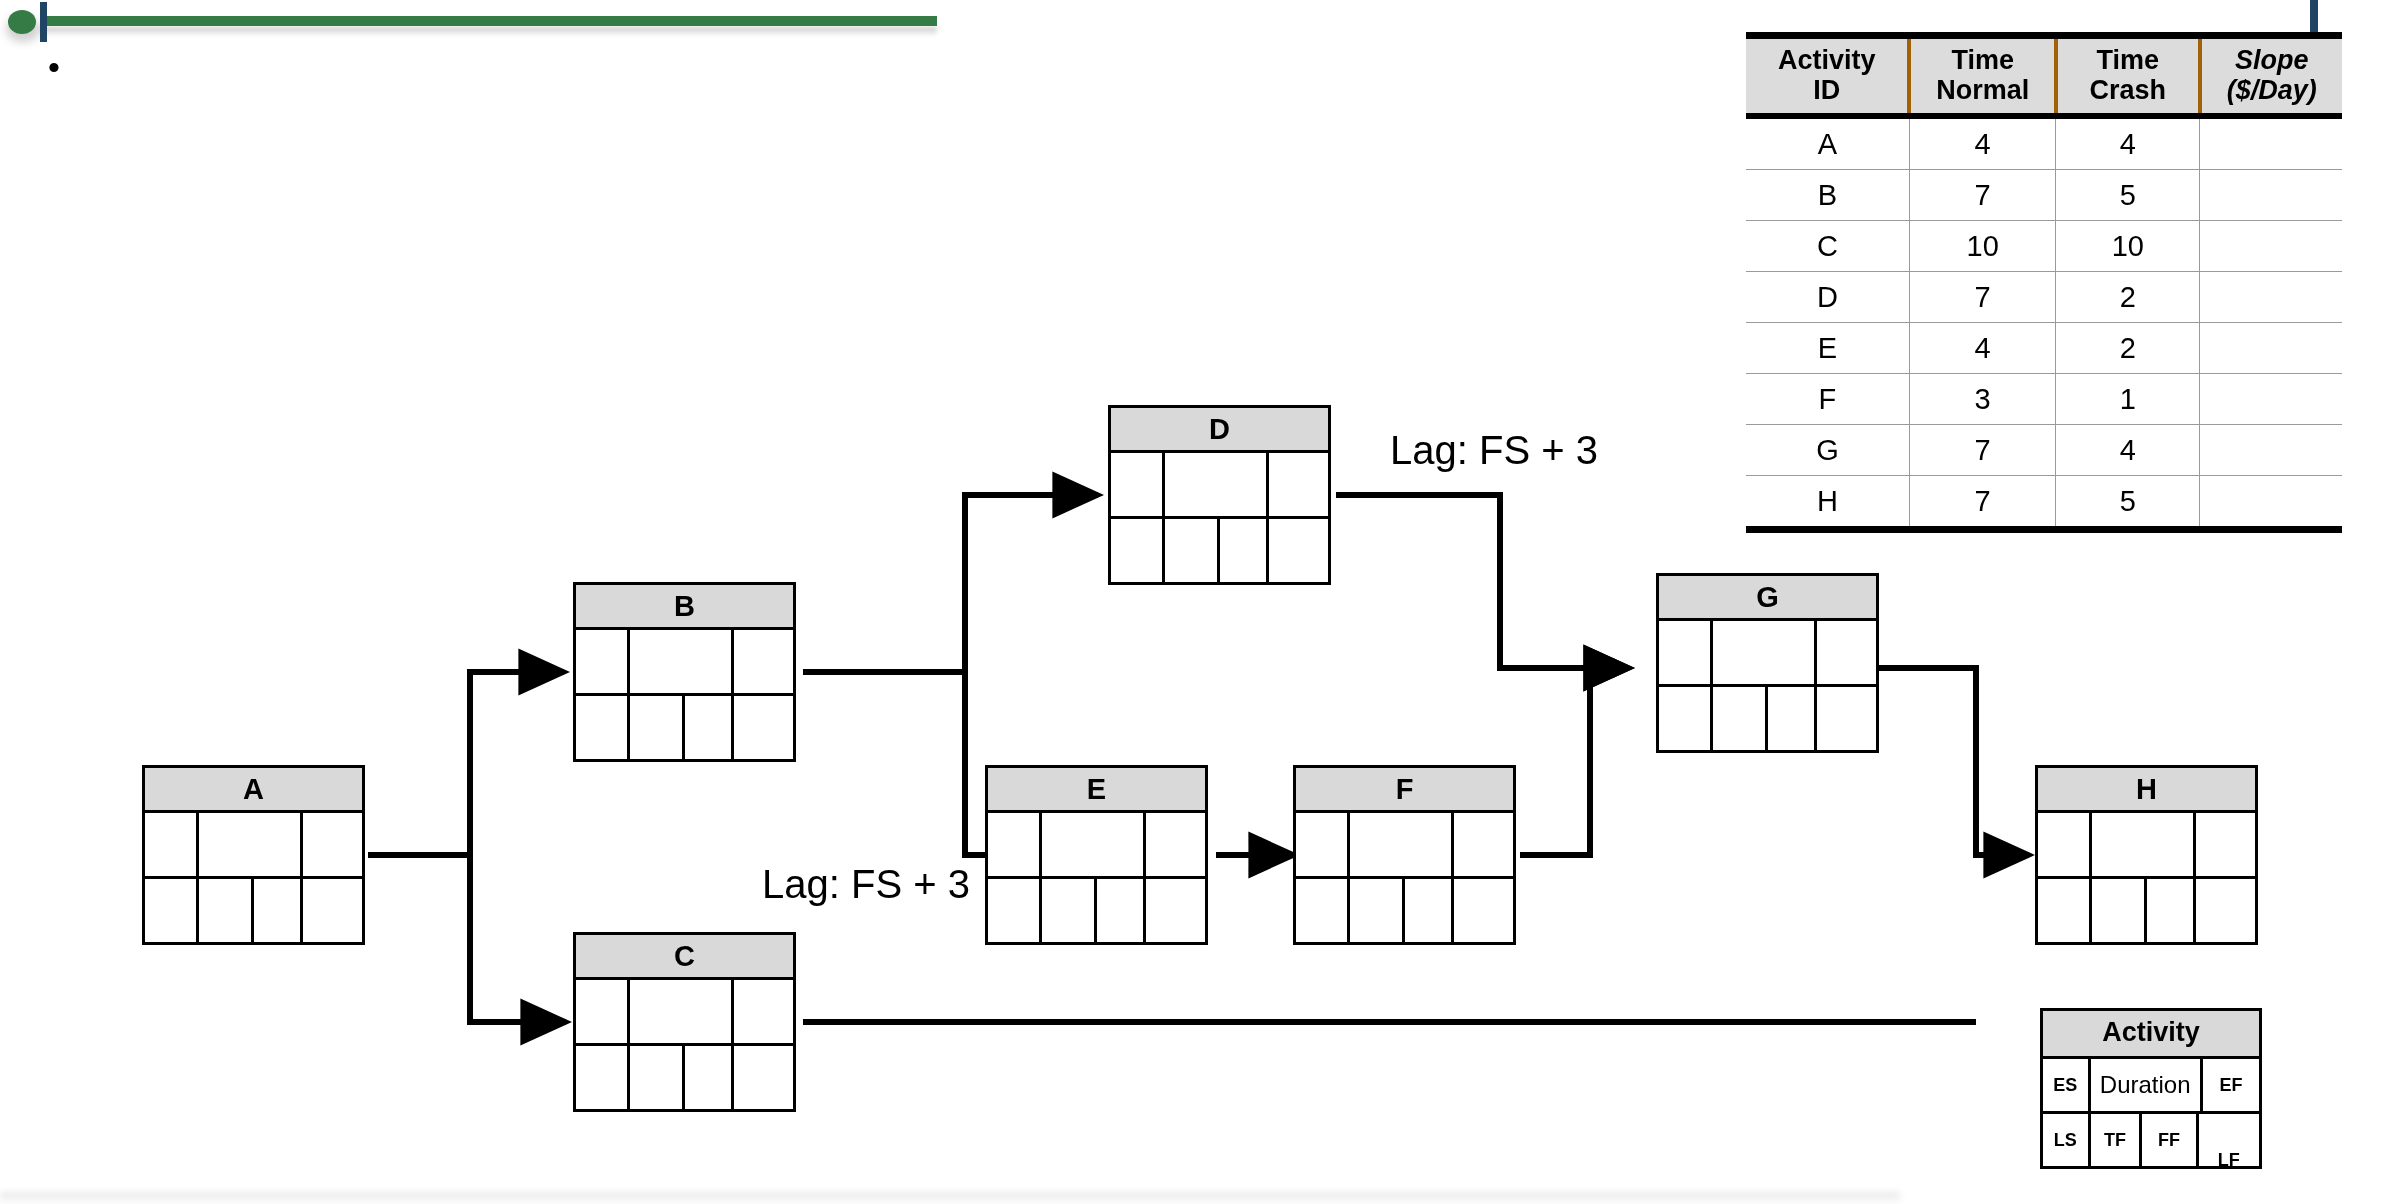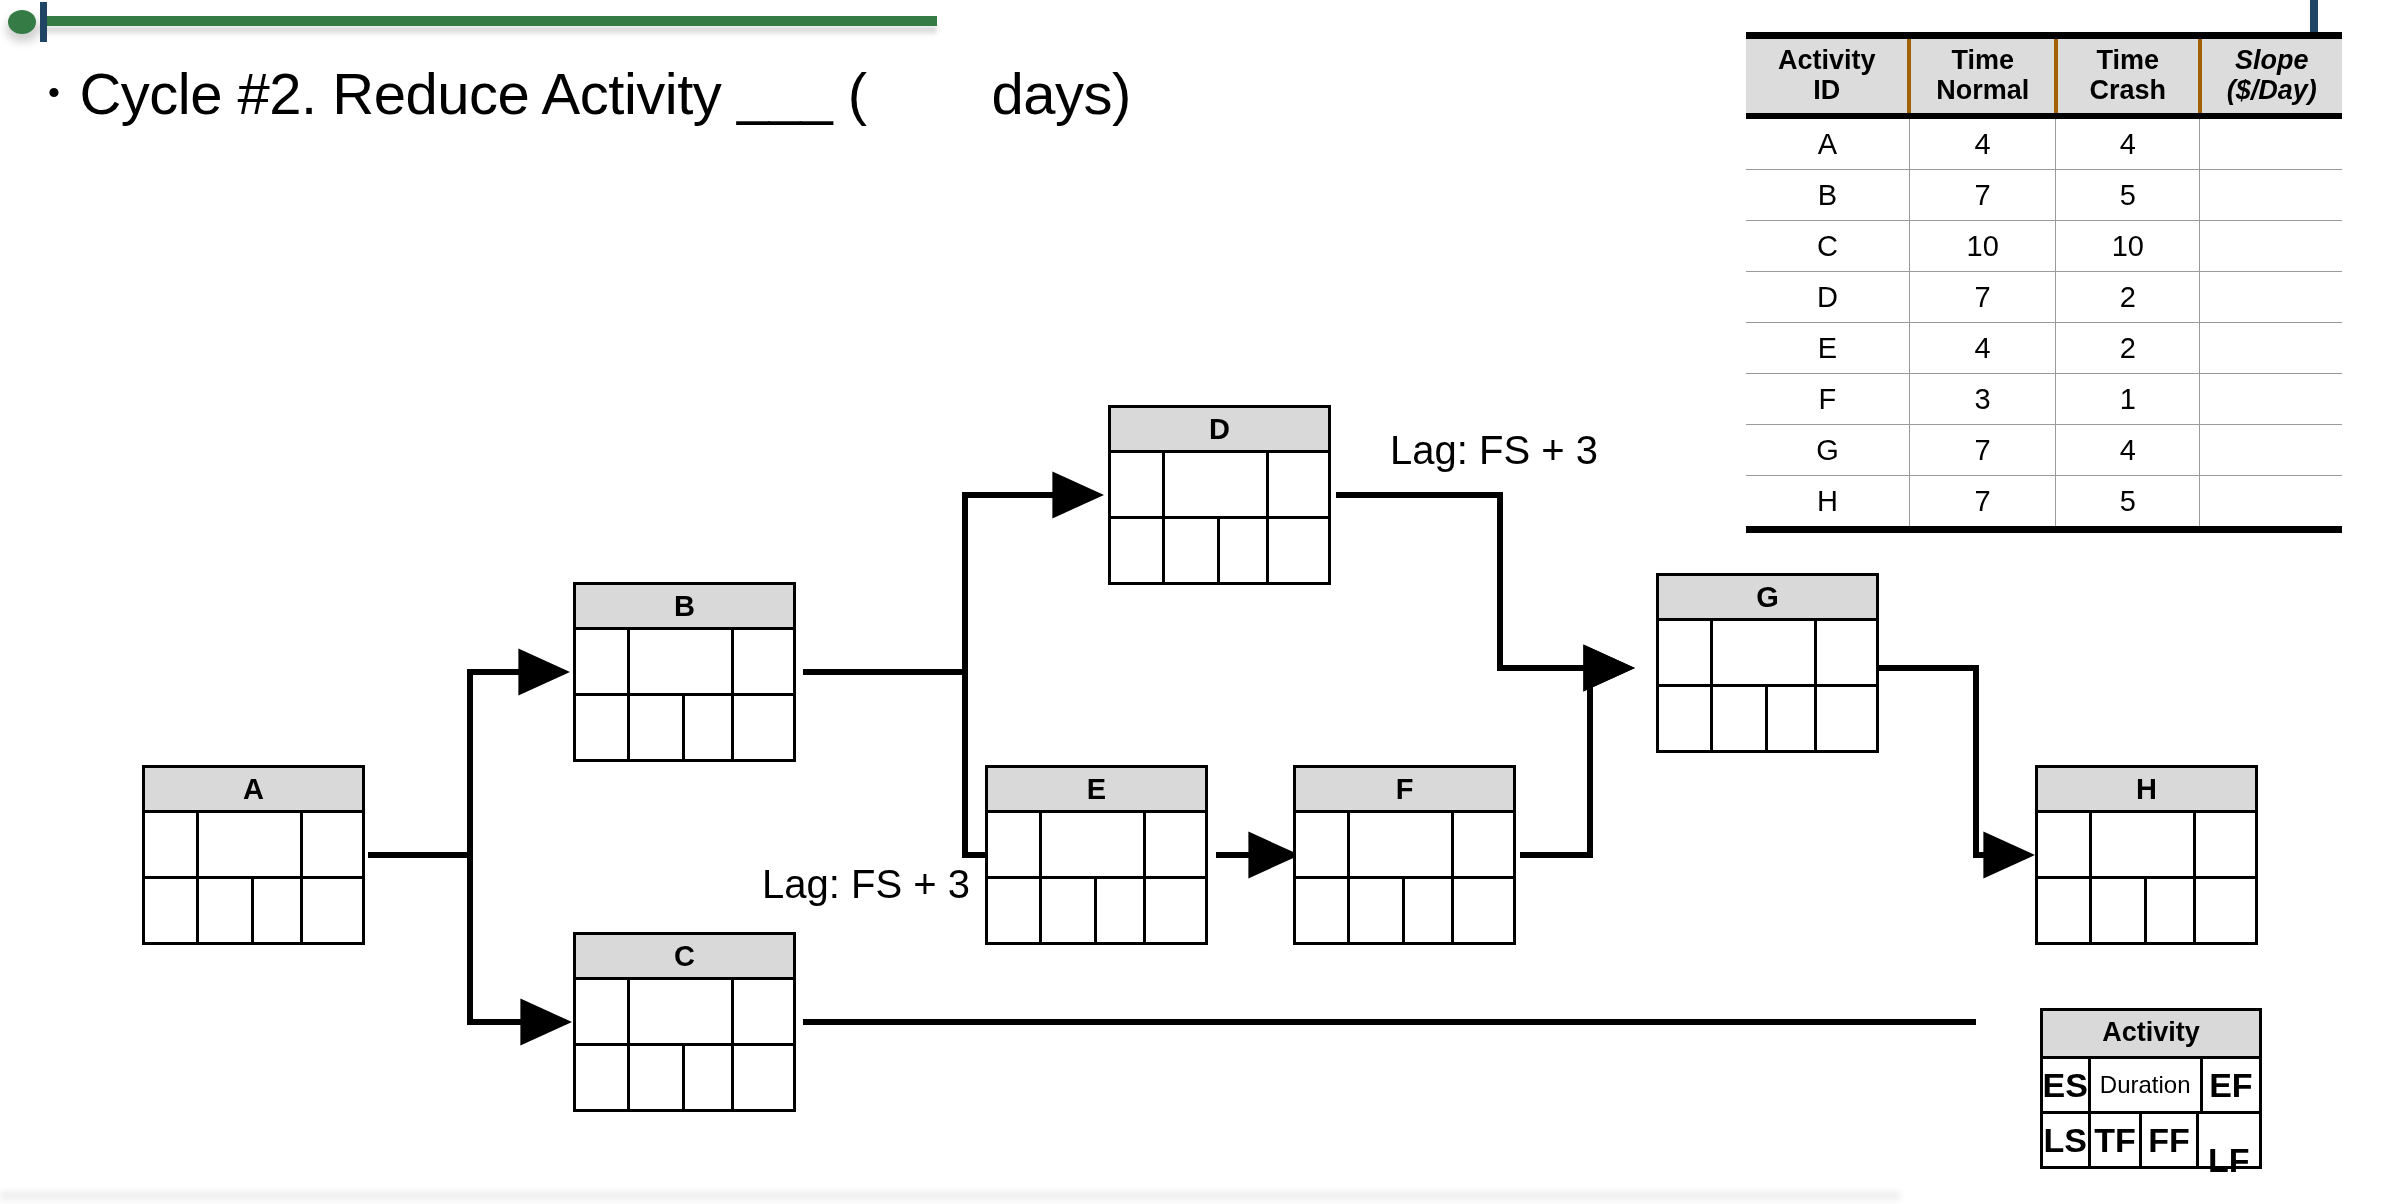--- a/index.html
+++ b/index.html
@@ -222,21 +222,21 @@
   .legend-row {
     display: flex;
     height: 52px;
   }
   .legend-row.r1 { border-bottom: 3px solid #000; }
   .legend-cell {
     border-right: 3px solid #000;
     display: flex;
     align-items: center;
     justify-content: center;
-    font-size: 34px;
+    font-size: 18px;
     font-weight: bold;
     box-sizing: border-box;
   }
   .legend-cell:last-child { border-right: none; }
   .legend-cell.duration {
     font-weight: normal;
     font-size: 24px;
   }
   .lg-es { width: 22%; }
   .lg-dur { width: 52%; }
@@ -254,21 +254,20 @@
   <div class="deco-green-dot-shadow"></div>
   <div class="deco-green-line-shadow"></div>
   <div class="deco-green-line"></div>
   <div class="deco-green-dot"></div>
   <div class="deco-blue-tick"></div>
   <div class="deco-blue-tick-right"></div>
   <div class="deco-bottom-shadow"></div>
 
   <div class="title-line">
     <span class="title-bullet">•</span>
-    <span>Cycle #2. Reduce Activity ___ (        days)</span>
   </div>
 
   <table class="crash-table">
     <thead>
       <tr>
         <th class="col-id">
           <span>Activity</span><br>
           <span>ID</span>
         </th>
         <th class="col-tn">

